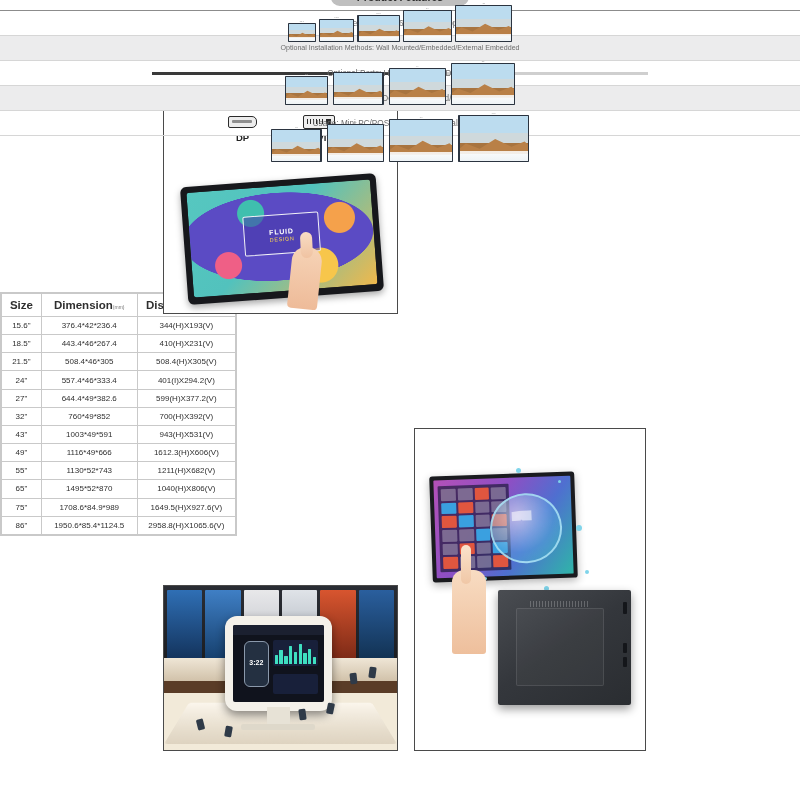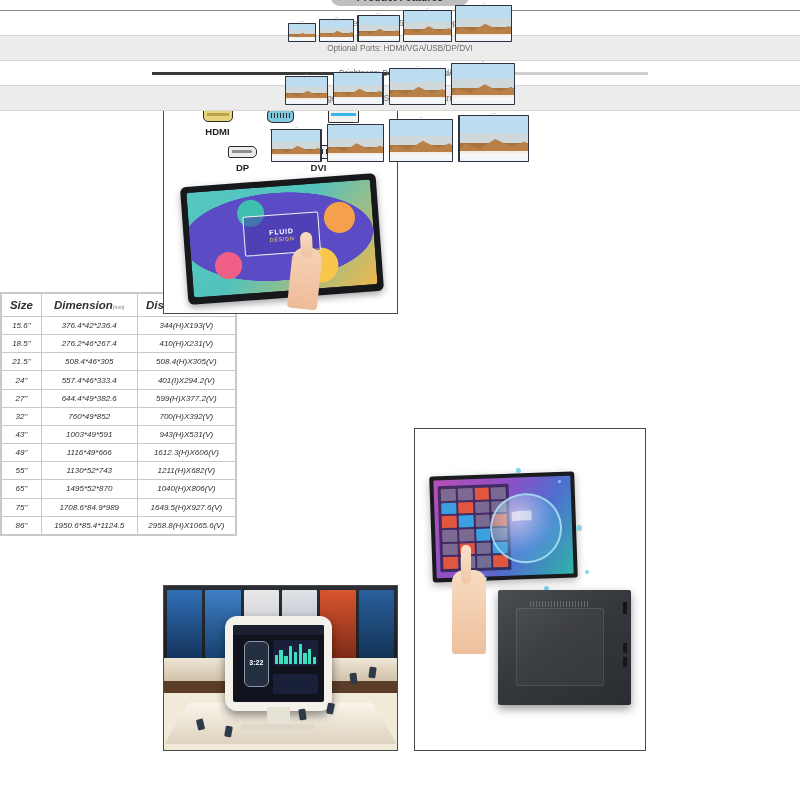--- a/index.html
+++ b/index.html
@@ -101,21 +101,21 @@
   .gal-mon { background:#2b3440; padding:1.2px; border-radius:.7px; }
   .gal-scr { width:100%; height:100%;
      background: linear-gradient(180deg,#bcdcef 0 38%, #cfd9dc 38% 60%, #a8743f 60% 78%, #e8eef1 78% 100%);
      position:relative; overflow:hidden; }
   .gal-scr::after { content:""; position:absolute; left:-10%; bottom:16%; width:120%; height:42%;
      background:#b98047; clip-path: polygon(0 100%, 16% 44%, 33% 72%, 52% 20%, 72% 62%, 88% 34%, 100% 78%, 100% 100%); }
   .gal-scr::before { content:""; position:absolute; left:0; bottom:0; width:100%; height:22%;
      background: linear-gradient(180deg, rgba(255,255,255,.85), #eef3f6); z-index:2; }
 
   
-  #panel-table { left: 163px; top: 331px; width: 235px; height: 242px; border:1.2px solid #c9c9c9;font-style:italic; }
+  #panel-table { left: 163px; top: 331px; width: 235px; height: 242px; border:1.2px solid #c9c9c9; }
   table.spec { width:100%; height:100%; border-collapse:collapse; table-layout:fixed; }
   table.spec th, table.spec td { border:1px solid #c9c9c9; text-align:center; color:#2f2f2f; }
   table.spec th { font-size:11.5px; font-weight:bold; padding:5px 0; }
   table.spec th sub { font-size:5px; font-weight:normal; color:#777; vertical-align:baseline; }
   table.spec td { font-size:8px; padding:2.6px 0; }
   table.spec td.c-size { font-size:8px; }
   col.c1 { width: 17%; } col.c2 { width: 41%; } col.c3 { width: 42%; }
 
   
   #panel-kiosk { left: 163px; top: 585px; width: 235px; height: 166px; }
@@ -188,40 +188,20 @@
 
   <div class="title">Muti-Style Touch Monitor</div>
   <div class="divider">
     <div class="dk"></div>
     <div class="lt"></div>
   </div>
 
   <div class="panel" id="panel-hero">
 
     <div class="ports">
-      <div class="ports-row">
-        <div class="port">
-          <div class="glyph">
-              <div class="hdmi-ico"></div>
-            </div>
-          <div class="lbl">HDMI</div>
-        </div>
-        <div class="port">
-          <div class="glyph">
-              <div class="vga-ico"></div>
-            </div>
-          <div class="lbl">VGA</div>
-        </div>
-        <div class="port">
-          <div class="glyph">
-              <div class="usb-ico"></div>
-            </div>
-          <div class="lbl">USB</div>
-        </div>
-      </div>
       <div class="ports-row second">
         <div class="port">
           <div class="glyph">
               <div class="dp-ico"></div>
             </div>
           <div class="lbl">DP</div>
         </div>
         <div class="port">
           <div class="glyph">
               <div class="dvi-ico"></div>
@@ -240,20 +220,21 @@
         </div>
       </div>
     </div>
     <div class="hero-hand"></div>
   </div>
 
   <div id="panel-features">
     <div class="feat-pill">Product Features</div>
     <div class="feat-list">
       <div class="feat-row">LCD screen size: 15.6-100 inches optional</div>
+      <div class="feat-row tiny">Optional Installation Methods: Wall Mounted/Embedded/External Embedded</div>
       <div class="feat-row">Optional Ports: HDMI/VGA/USB/DP/DVI</div>
       <div class="feat-row">Brightness: Default 300-500cd/m²</div>
       <div class="feat-row">Usage: Mini PC/POS Terminal/Industrial/Monitor</div>
     </div>
   </div>
 
   <div id="panel-gallery">
     <div class="gal-row r1">
       <div class="gal-item">
         <div class="gal-cap">15.6</div>
@@ -355,21 +336,21 @@
         </tr>
       </thead>
       <tbody>
         <tr>
             <td class="c-size">15.6"</td>
             <td>376.4*42*236.4</td>
             <td>344(H)X193(V)</td>
           </tr>
         <tr>
             <td class="c-size">18.5"</td>
-            <td>276.2*46*267.4</td>
+            <td>443.4*46*267.4</td>
             <td>410(H)X231(V)</td>
           </tr>
         <tr>
             <td class="c-size">21.5"</td>
             <td>508.4*46*305</td>
             <td>508.4(H)X305(V)</td>
           </tr>
         <tr>
             <td class="c-size">24"</td>
             <td>557.4*46*333.4</td>

